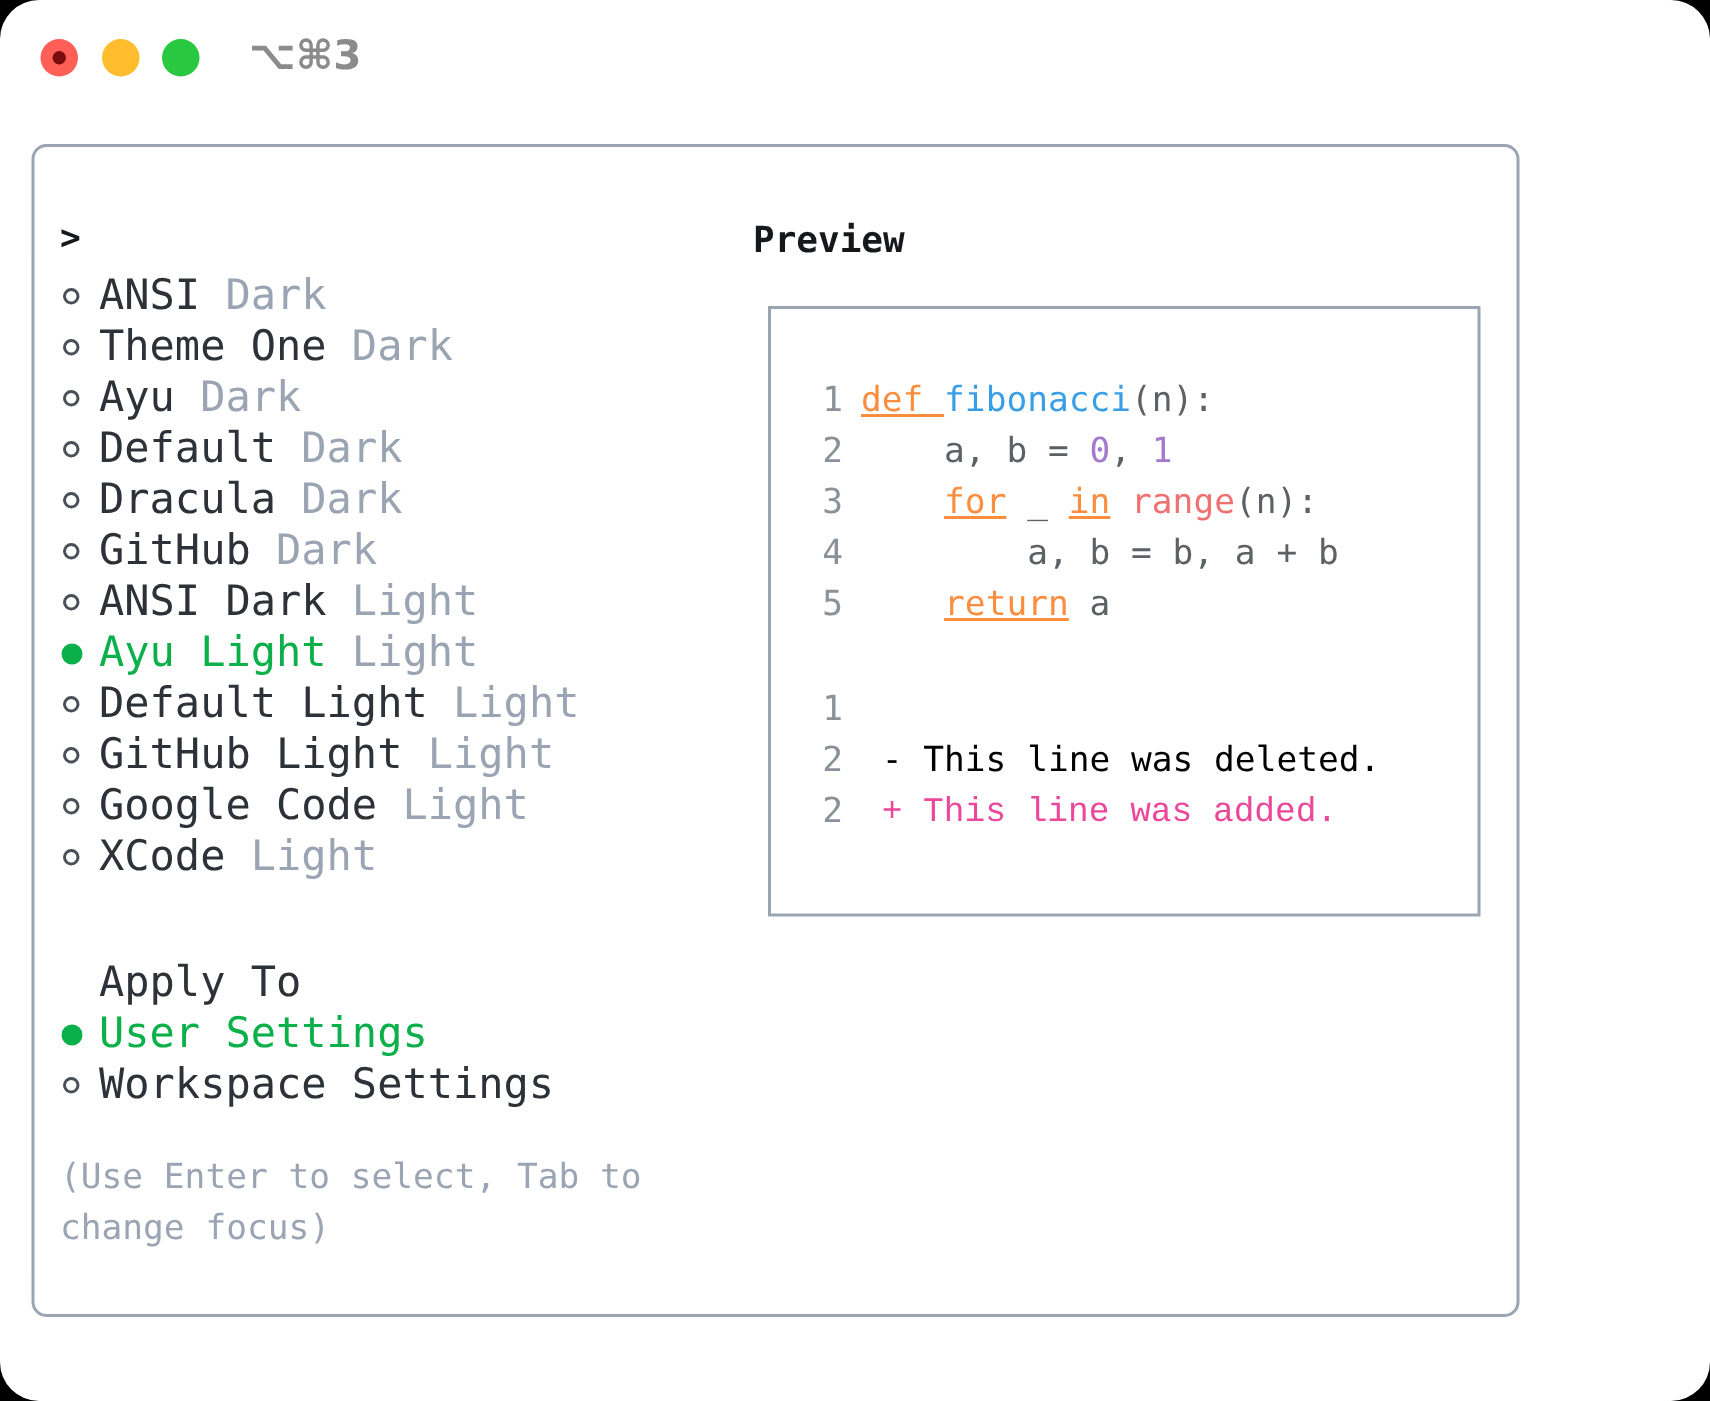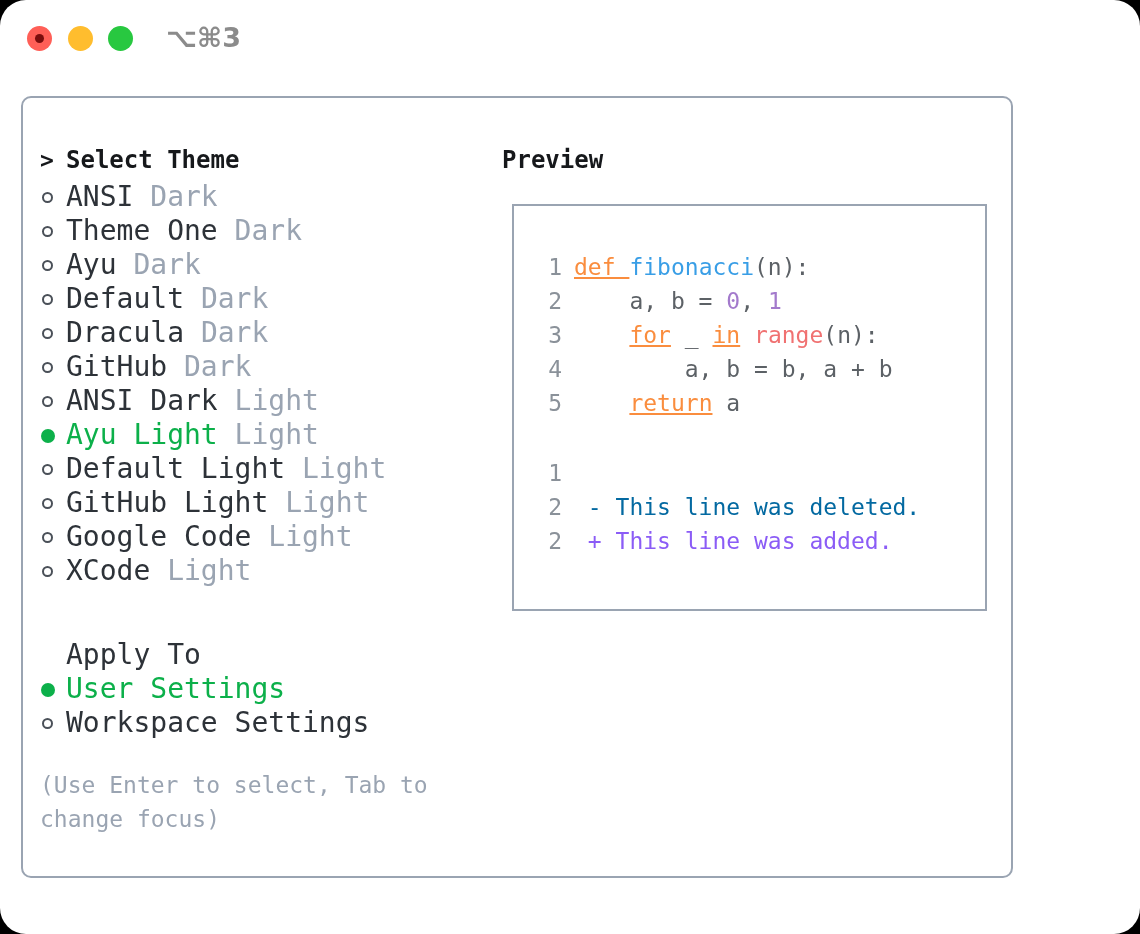--- a/index.html
+++ b/index.html
@@ -188,42 +188,41 @@
 
   #diff-area {
     position: absolute;
     left: 10px;
     top: 250px;
     font-size: 23px;
     line-height: 34px;
     white-space: pre;
   }
   .diff-ctx { color: #6b7075; }
-  .diff-del { color: #0369a1; }
-  .diff-add { color: #8b5cf6; }
+  .diff-del { color: #000000; }
+  .diff-add { color: #ec4899; font-family: Liberation Mono, monospace; }
 </style>
 </head>
 <body>
 
 <div id="window">
 
   <div id="titlebar">
     <div class="traffic" id="dot-close"></div>
     <div class="traffic" id="dot-min"></div>
     <div class="traffic" id="dot-max"></div>
     <div id="titlebar-title">⌥⌘3</div>
   </div>
 
   <div id="card">
 
     <div id="left-col">
 
       <div class="row header-row">
         <span class="marker caret">&gt;</span>
-        <span>Select Theme</span>
       </div>
 
       <div id="theme-items">
           <div class="row"><span class="marker bullet-empty"></span><span class="name">ANSI</span><span> </span><span class="variant">Dark</span></div>
           <div class="row"><span class="marker bullet-empty"></span><span class="name">Theme One</span><span> </span><span class="variant">Dark</span></div>
           <div class="row"><span class="marker bullet-empty"></span><span class="name">Ayu</span><span> </span><span class="variant">Dark</span></div>
           <div class="row"><span class="marker bullet-empty"></span><span class="name">Default</span><span> </span><span class="variant">Dark</span></div>
           <div class="row"><span class="marker bullet-empty"></span><span class="name">Dracula</span><span> </span><span class="variant">Dark</span></div>
           <div class="row"><span class="marker bullet-empty"></span><span class="name">GitHub</span><span> </span><span class="variant">Dark</span></div>
           <div class="row"><span class="marker bullet-empty"></span><span class="name">ANSI Dark</span><span> </span><span class="variant">Light</span></div>

